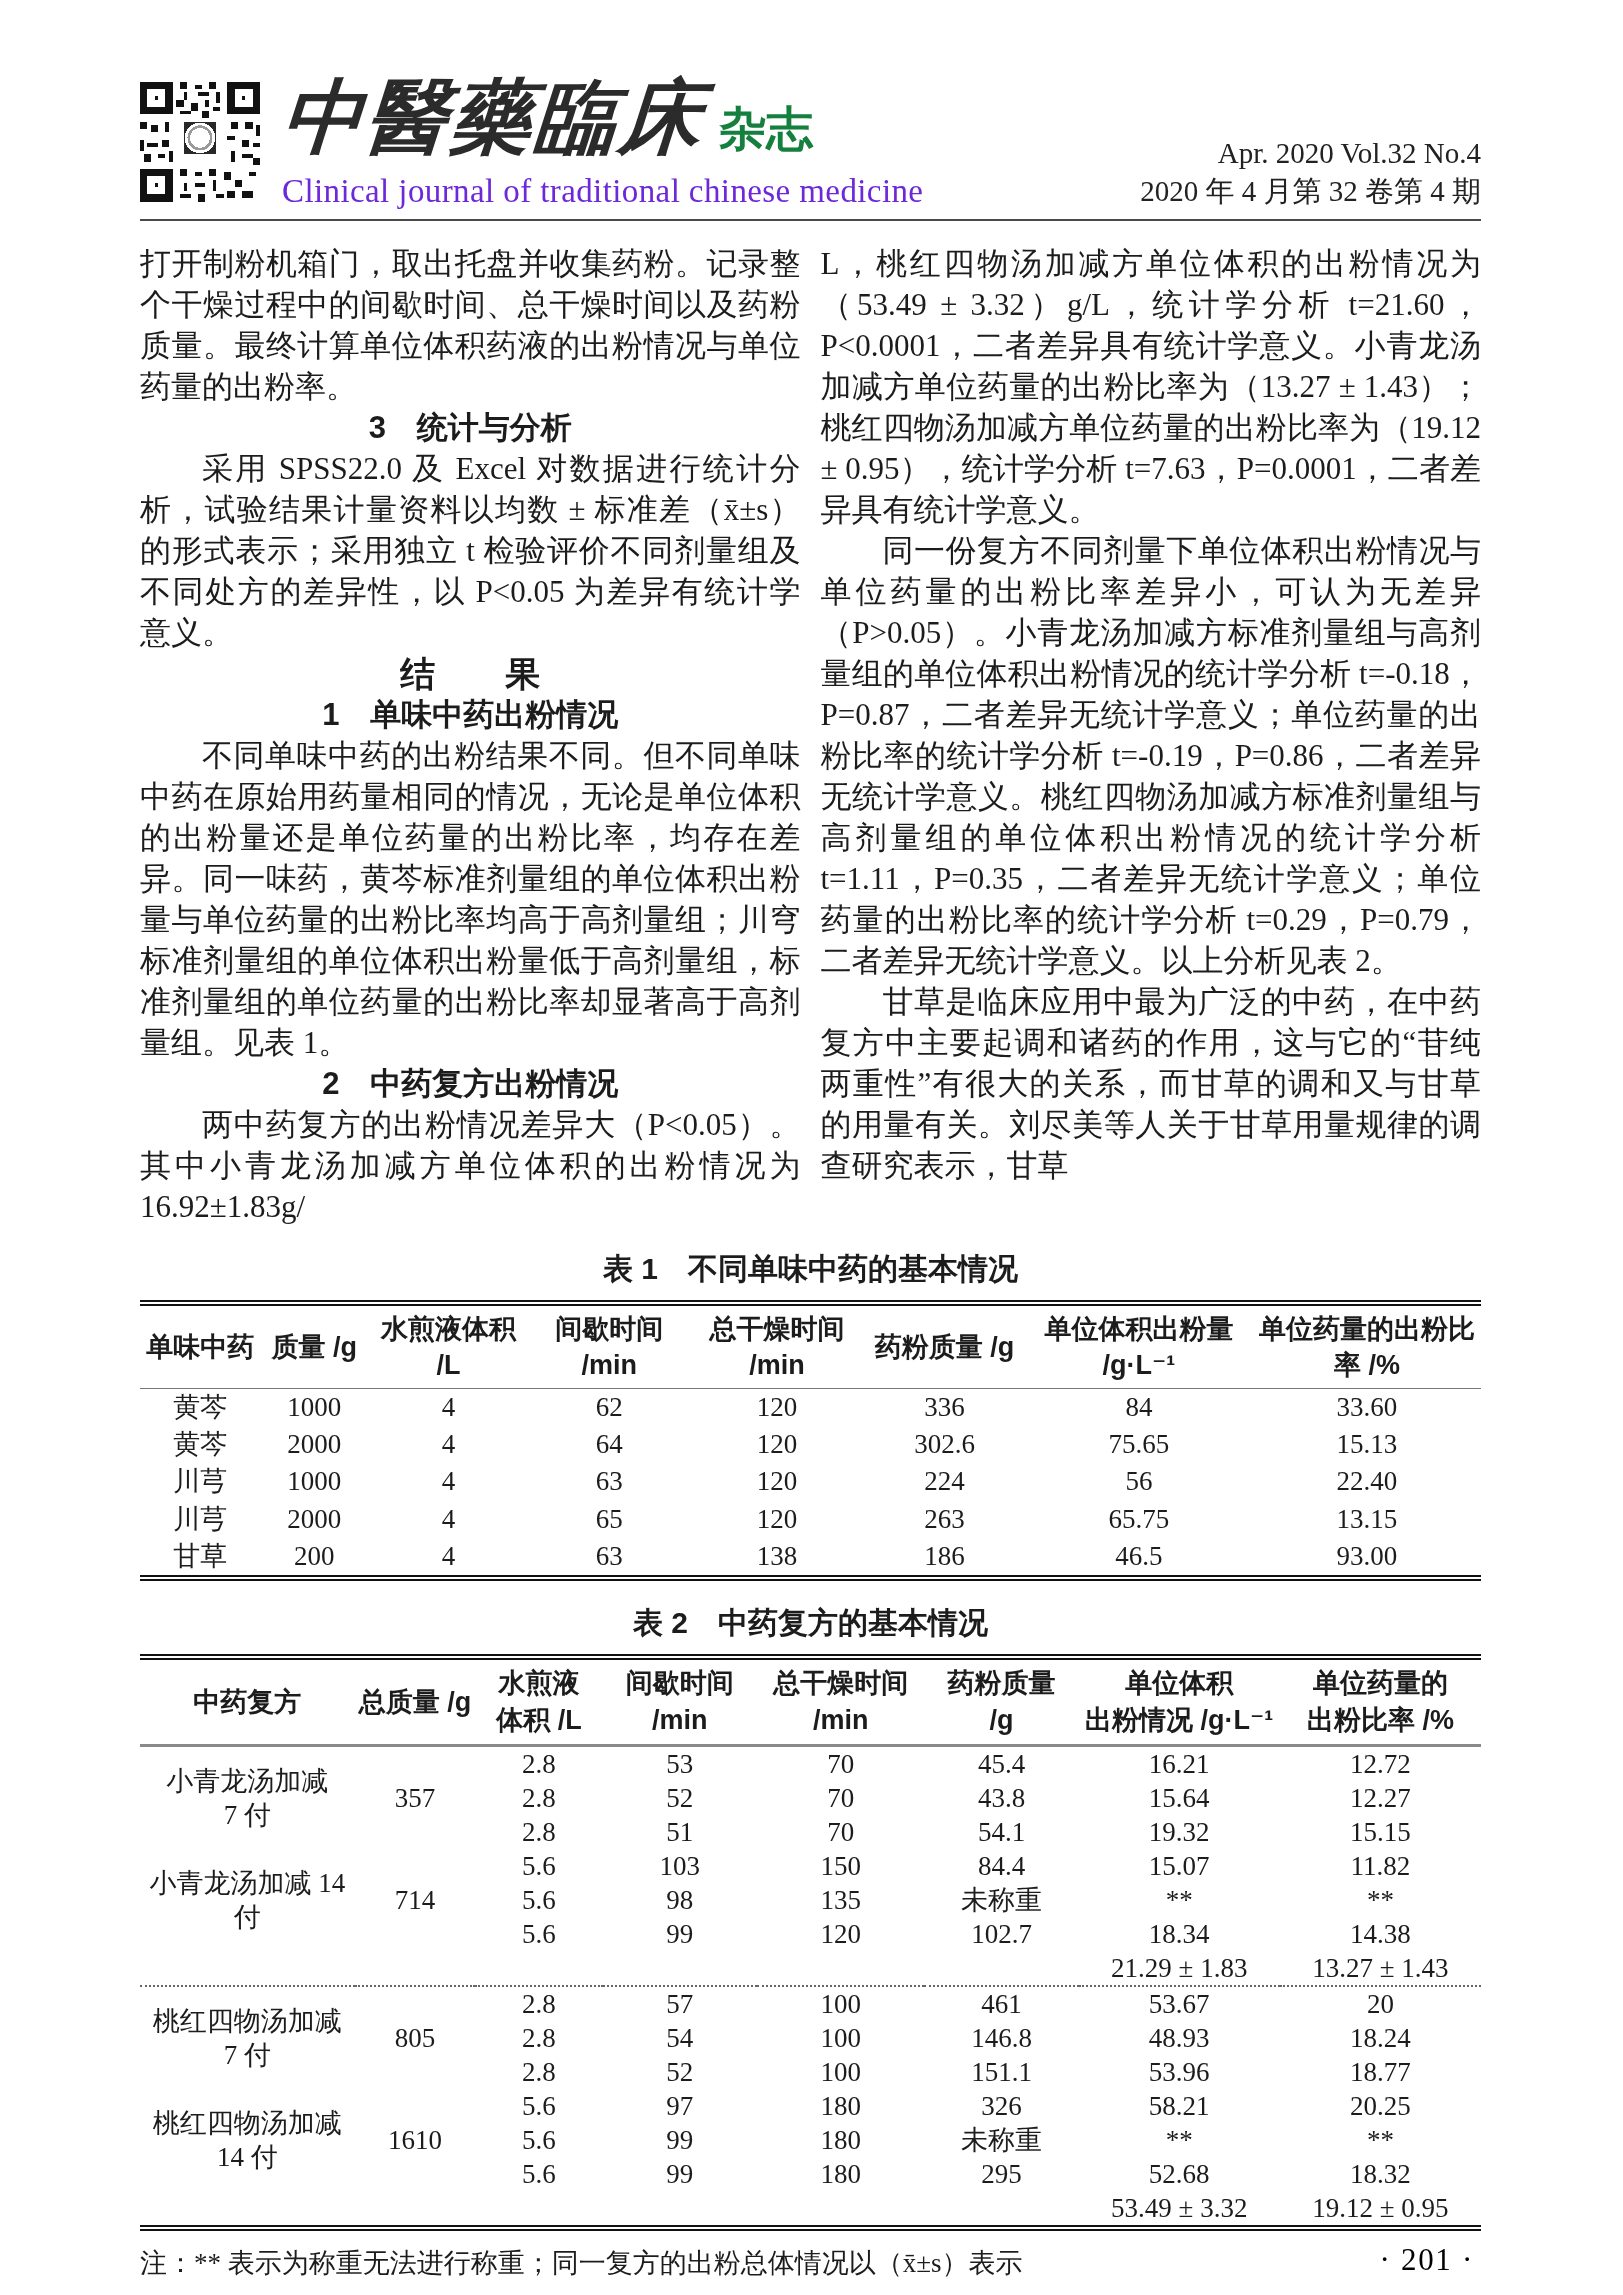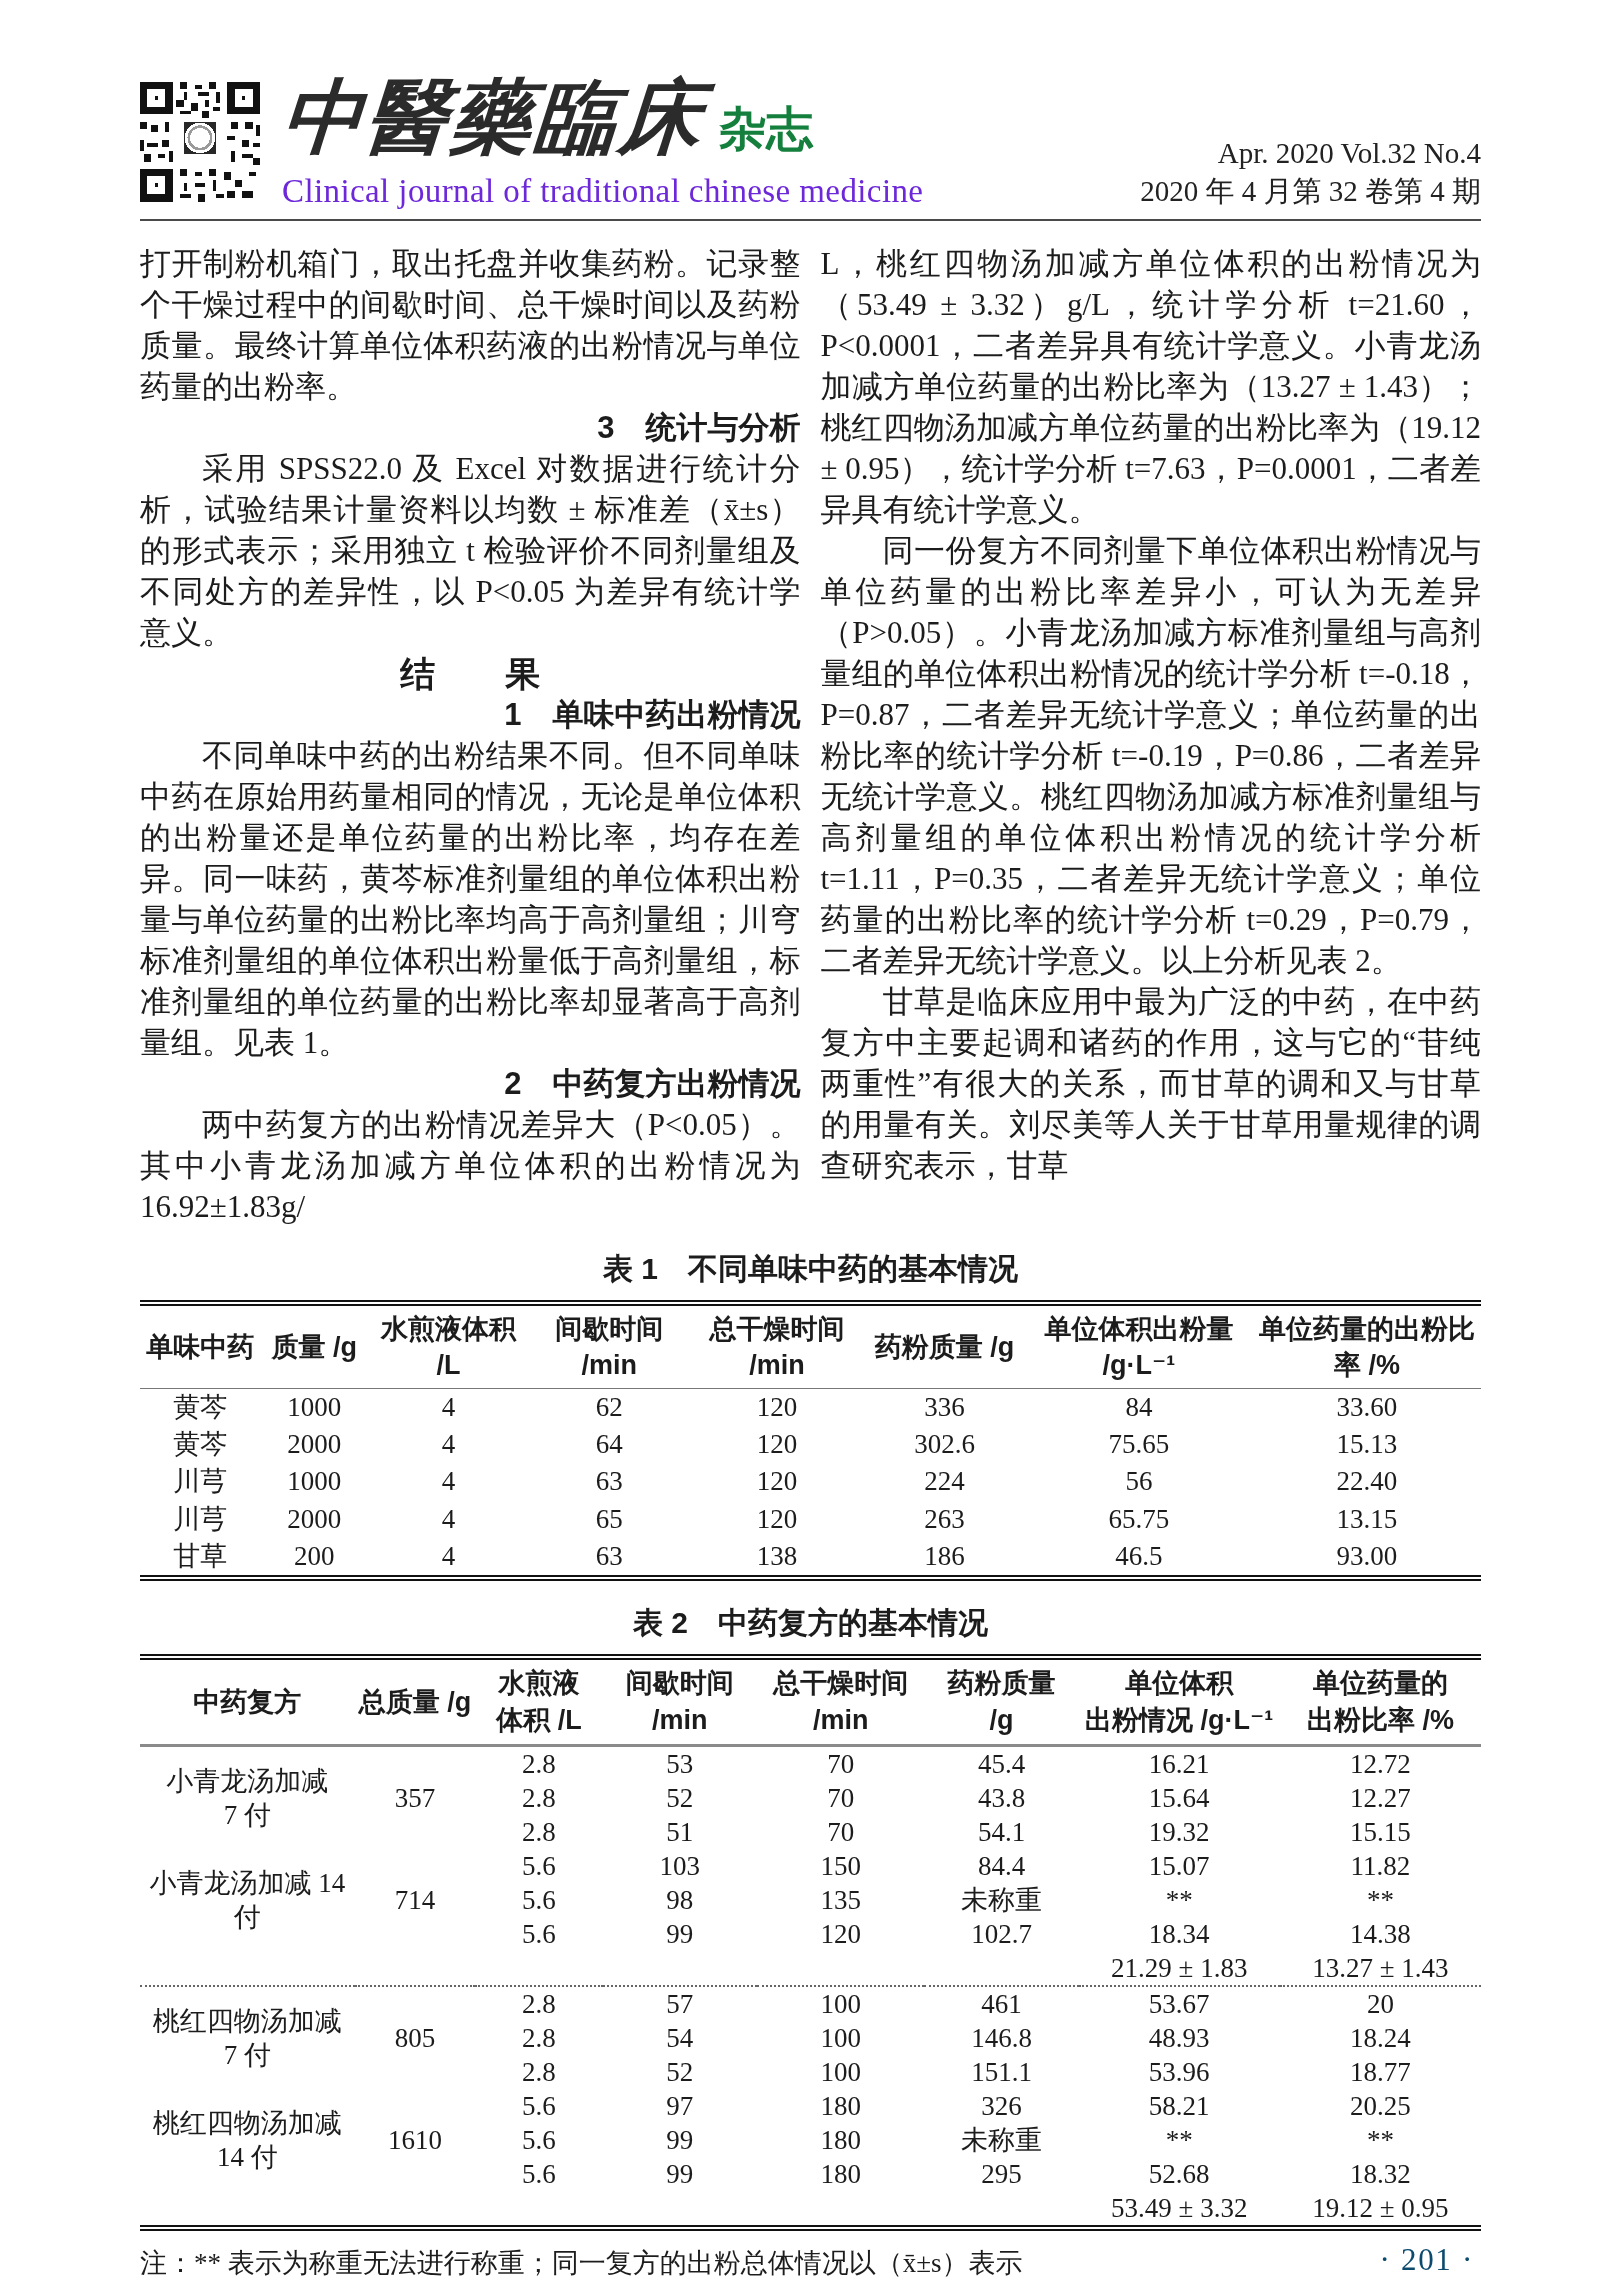--- a/index.html
+++ b/index.html
@@ -25,21 +25,21 @@
   .brand-en{font-size:33px;margin-top:12px;color:#6d28d9;letter-spacing:0.4px;}
   .hdr-right{margin-left:auto;text-align:right;font-size:29px;line-height:38px;white-space:nowrap;color:#222;}
   .rule{border:none;border-top:2.5px solid #4a4a4a;margin:8.5px 0 0 0;}
   
   .columns{display:flex;gap:20px;margin-top:22px;}
   .col{flex:1 1 0;min-width:0;font-size:31px;line-height:41px;text-align:justify;}
   .col p{margin:0;}
   .indent{text-indent:2em;}
   .h-num{
     font-family:"Liberation Sans","DejaVu Sans",sans-serif;font-weight:bold;
-    font-size:31px;line-height:41px;margin:3.4px 0;text-align:right;
+    font-size:31px;line-height:41px;margin:3.4px 0;text-align:center;
   }
   .h-center{
     font-family:"Liberation Sans","DejaVu Sans",sans-serif;font-weight:bold;
     font-size:35px;line-height:41px;text-align:center;margin:22px 0 15px 0;
   }
   
   .tbl-title{
     font-family:"Liberation Sans","DejaVu Sans",sans-serif;font-weight:bold;
     font-size:30px;text-align:center;margin:22px 0 10px 0;
   }
@@ -56,21 +56,21 @@
     font-size:27px;line-height:29px;padding:2.5px 1.7px;text-align:center;vertical-align:middle;
     font-family:"Liberation Serif","DejaVu Serif",serif;
   }
   table.t1 td{padding:4.2px 1.7px;}
   .glabel div{line-height:34px;}
   tr.divider td{border-top:2.5px dotted #666;}
   .th2 div{line-height:37px;}
   
   .footnote{font-size:27px;margin-top:13.5px;color:#1c1c1c;}
   .pagenum{
-    position:absolute;top:2242px;right:149px;font-size:31px;letter-spacing:1.7px;color:#0c4a6e;
+    position:absolute;top:2242px;right:149px;font-size:31px;letter-spacing:1.7px;color:#000000;
   }
 </style>
 </head>
 <body>
 
 <div class="page">
 
   <div class="hdr">
     <div class="hdr-left">
       <svg class="qr" viewBox="0 0 33 33" shape-rendering="crispEdges" aria-hidden="true">

